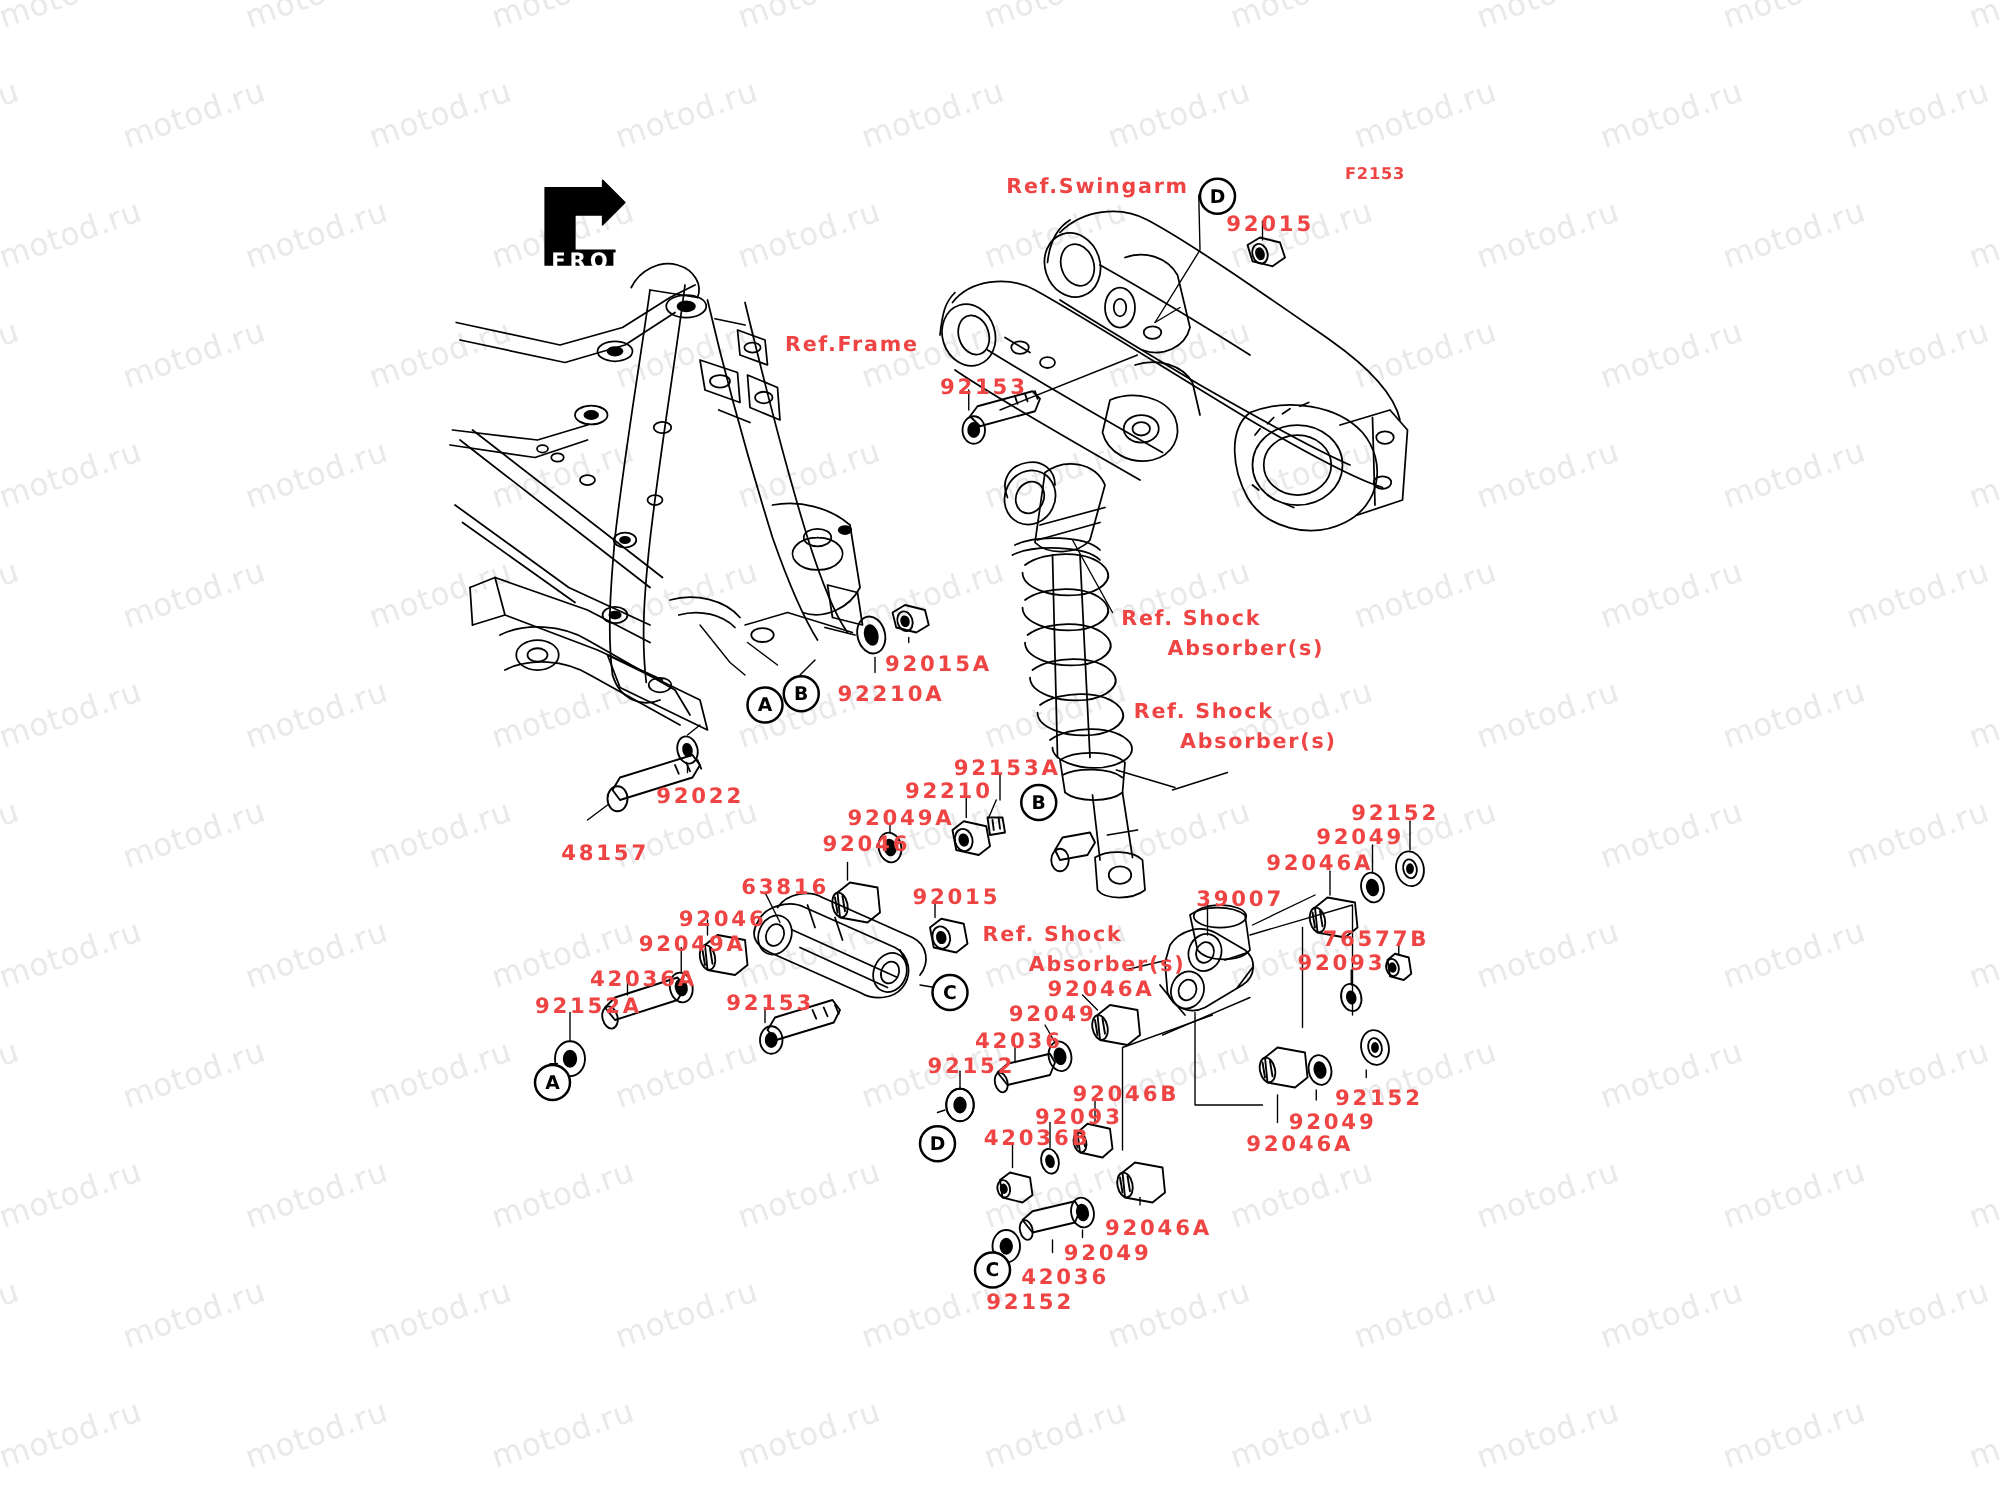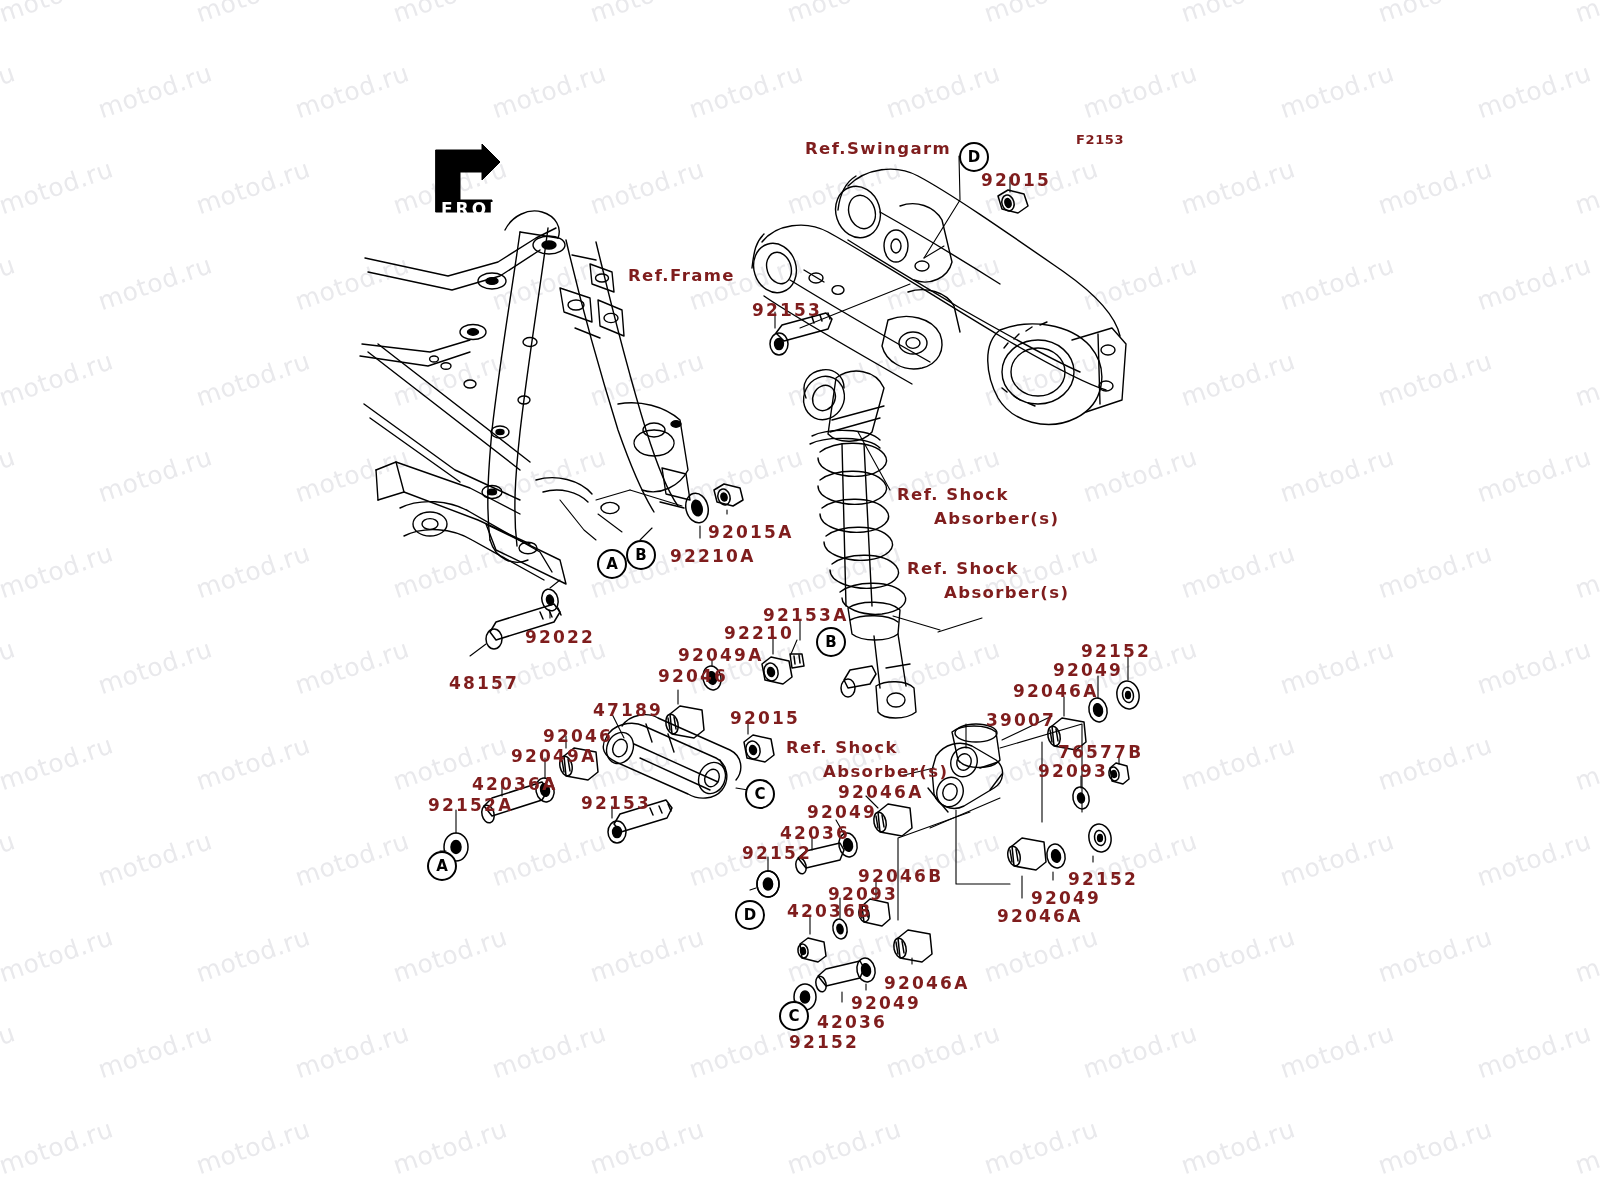--- a/index.html
+++ b/index.html
@@ -13,21 +13,21 @@
   }
   #watermark .wm{
     position:absolute;color:#e9e9ec;font-family:"DejaVu Sans",sans-serif;
     font-size:25px;font-weight:400;white-space:nowrap;
     transform:rotate(-19deg);transform-origin:left center;letter-spacing:.5px;
   }
   
   #artwork{position:absolute;inset:0;z-index:10;}
   
   .lbl{
-    position:absolute;z-index:20;color:#7f1d1d;
+    position:absolute;z-index:20;color:#ef4444;
     font-family:"DejaVu Sans",sans-serif;font-weight:bold;
     font-size:17px;letter-spacing:2.2px;white-space:nowrap;
   }
   .lbl.ref{font-size:16.5px;letter-spacing:1.4px;}
   .lbl.code{font-size:13px;letter-spacing:0.6px;}
   .lbl.front{
     color:#fff;font-size:17px;letter-spacing:3px;
   }
   .circ{
     position:absolute;z-index:20;width:26px;height:26px;border:2.2px solid #000;
@@ -584,28 +584,28 @@
       <div class="lbl" style="left: 981px; top: 170px;">92015</div>
       <div class="lbl" style="left: 752px; top: 300px;">92153</div>
       <div class="lbl" style="left: 708px; top: 522px;">92015A</div>
       <div class="lbl" style="left: 670px; top: 546px;">92210A</div>
       <div class="lbl" style="left: 525px; top: 627px;">92022</div>
       <div class="lbl" style="left: 449px; top: 673px;">48157</div>
       <div class="lbl" style="left: 763px; top: 605px;">92153A</div>
       <div class="lbl" style="left: 724px; top: 623px;">92210</div>
       <div class="lbl" style="left: 678px; top: 645px;">92049A</div>
       <div class="lbl" style="left: 658px; top: 666px;">92046</div>
-      <div class="lbl" style="left: 593px; top: 700px;">47189</div>
+      <div class="lbl" style="left: 593px; top: 700px;">63816</div>
       <div class="lbl" style="left: 543px; top: 726px;">92046</div>
       <div class="lbl" style="left: 511px; top: 746px;">92049A</div>
       <div class="lbl" style="left: 472px; top: 774px;">42036A</div>
       <div class="lbl" style="left: 428px; top: 795px;">92152A</div>
       <div class="lbl" style="left: 581px; top: 793px;">92153</div>
       <div class="lbl" style="left: 730px; top: 708px;">92015</div>
-      <div class="lbl" style="left: 986px; top: 710px;">39007</div>
+      <div class="lbl" style="left: 957px; top: 710px;">39007</div>
       <div class="lbl" style="left: 1013px; top: 681px;">92046A</div>
       <div class="lbl" style="left: 1053px; top: 660px;">92049</div>
       <div class="lbl" style="left: 1081px; top: 641px;">92152</div>
       <div class="lbl" style="left: 1058px; top: 742px;">76577B</div>
       <div class="lbl" style="left: 1038px; top: 761px;">92093</div>
       <div class="lbl" style="left: 1068px; top: 869px;">92152</div>
       <div class="lbl" style="left: 1031px; top: 888px;">92049</div>
       <div class="lbl" style="left: 997px; top: 906px;">92046A</div>
       <div class="lbl" style="left: 838px; top: 782px;">92046A</div>
       <div class="lbl" style="left: 807px; top: 802px;">92049</div>

